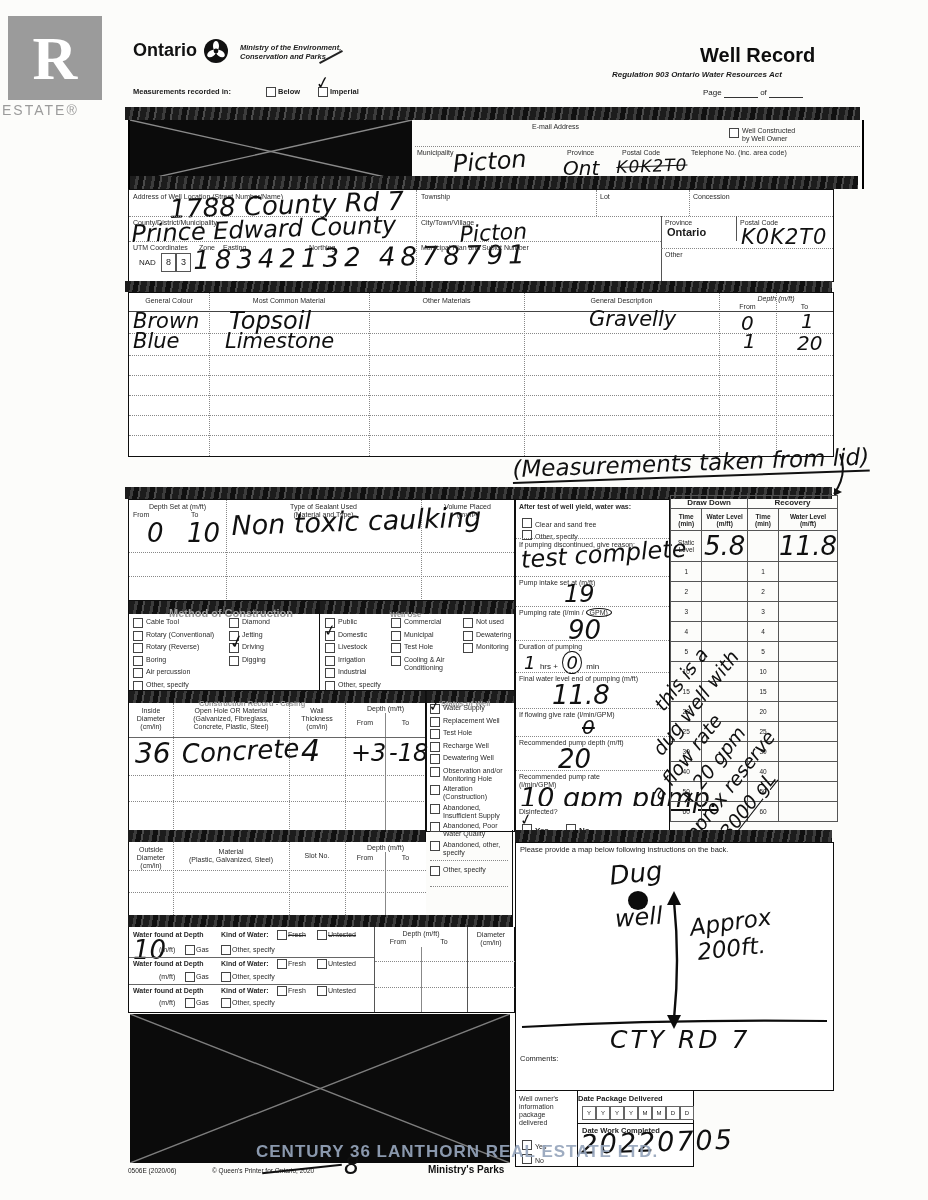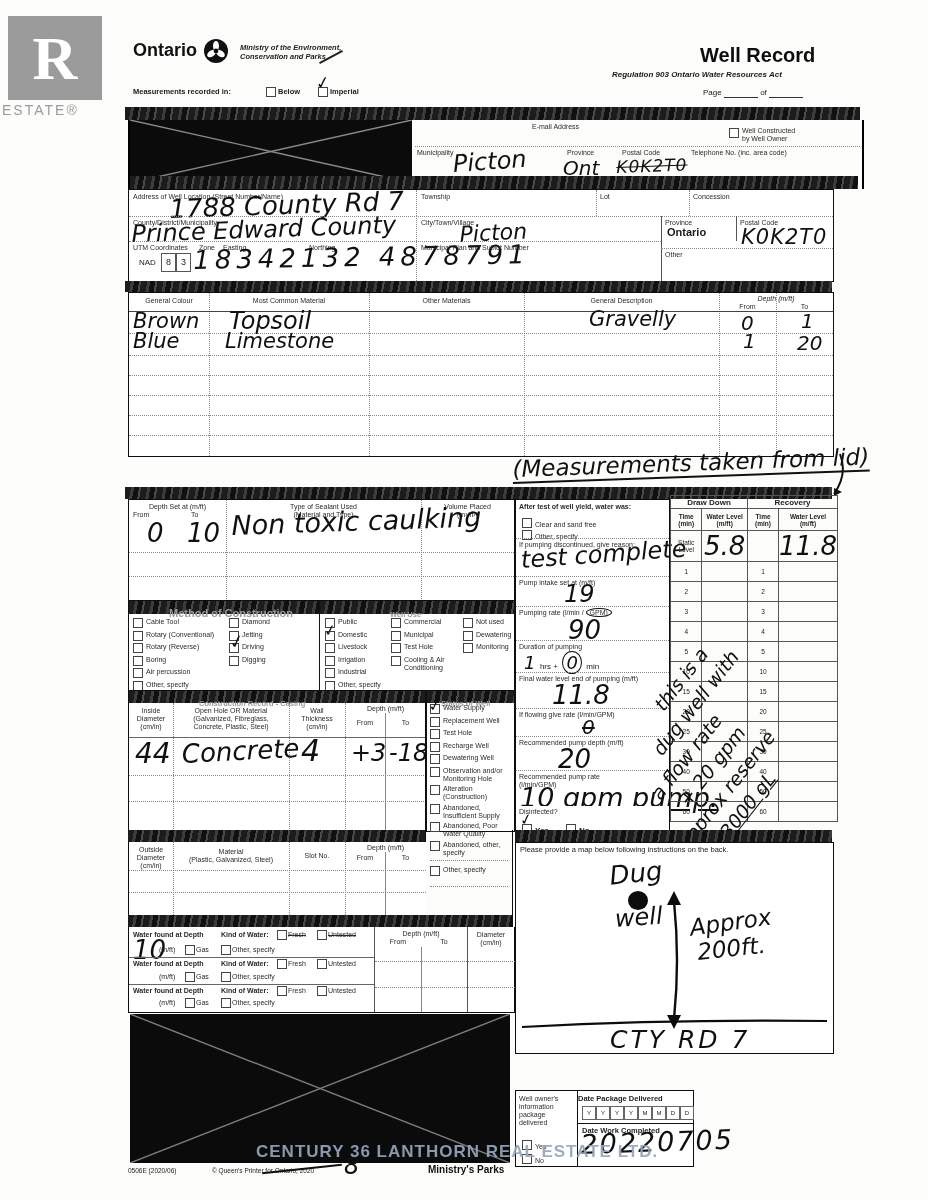--- a/index.html
+++ b/index.html
@@ -493,21 +493,21 @@
     <div class="abs lbl" style="left:216px;top:14px;width:81px;text-align:center;">Depth (m/ft)</div>
     <div class="abs lbl" style="left:216px;top:28px;width:40px;text-align:center;">From</div>
     <div class="abs lbl" style="left:256px;top:28px;width:41px;text-align:center;">To</div>
     <div class="abs dotv" style="left:44px;top:12px;height:128px;"></div>
     <div class="abs dotv" style="left:160px;top:12px;height:128px;"></div>
     <div class="abs dotv" style="left:216px;top:12px;height:128px;"></div>
     <div class="abs" style="left:256px;top:22px;width:1px;height:118px;background:#888;"></div>
     <div class="abs" style="left:0;top:46px;width:297px;border-top:1px solid #666;"></div>
     <div class="abs doth" style="left:0;top:84px;width:297px;"></div>
     <div class="abs doth" style="left:0;top:110px;width:297px;"></div>
-    <span class="hw" style="position:absolute;left:6px;top:46px;font-size:28px;">44</span>
+    <span class="hw" style="position:absolute;left:6px;top:46px;font-size:28px;">36</span>
     <span class="hw" style="position:absolute;left:52px;top:48px;font-size:26px;transform:rotate(-3deg);">Concrete</span>
     <span class="hw" style="position:absolute;left:172px;top:42px;font-size:30px;">4</span>
     <span class="hw" style="position:absolute;left:222px;top:48px;font-size:24px;">+3</span>
     <span class="hw" style="position:absolute;left:260px;top:48px;font-size:24px;">-18</span>
   </div>
 
   <div class="abs" style="left:430px;top:704px;width:83px;">
     <div class="cbrow">
         <span class="cb"></span>
         <span class="lbl">Water Supply</span>
@@ -658,20 +658,23 @@
       <path d="M18,142 l-7,-14 l14,0 z" fill="#0c0c0c"></path>
     </svg>
     <span class="hw" style="position:absolute;left:172px;top:72px;font-size:23px;transform:rotate(-8deg);">Approx</span>
     <span class="hw" style="position:absolute;left:180px;top:96px;font-size:23px;transform:rotate(-6deg);">200ft.</span>
     <svg class="abs" style="left:0;top:172px;" width="317" height="16">
       <path d="M6,12 q150,-8 305,-6" stroke="#0c0c0c" stroke-width="2.2" fill="none"></path>
     </svg>
     <span class="hw" style="position:absolute;left:94px;top:182px;font-size:25px;letter-spacing:3px;">CTY RD 7</span>
   </div>
 
+  <div class="abs" style="left:515px;top:1052px;width:317px;height:38px;border:1.6px solid #0e0e0e;border-top:none;background:#fff;">
+    <div class="abs lbl7" style="left:4px;top:3px;">Comments:</div>
+  </div>
 
   <div class="abs box" style="left:515px;top:1090px;width:177px;height:75px;background:#fff;">
     <div class="abs lbl" style="left:3px;top:4px;width:56px;">
       <div>Well owner's</div>
         <div>information</div>
         <div>package</div>
         <div>delivered</div>
     </div>
     <div class="abs" style="left:6px;top:44px;"><span class="cb"></span><span class="lbl">Yes</span></div>
     <div class="abs" style="left:6px;top:58px;"><span class="cb"></span><span class="lbl">No</span></div>

